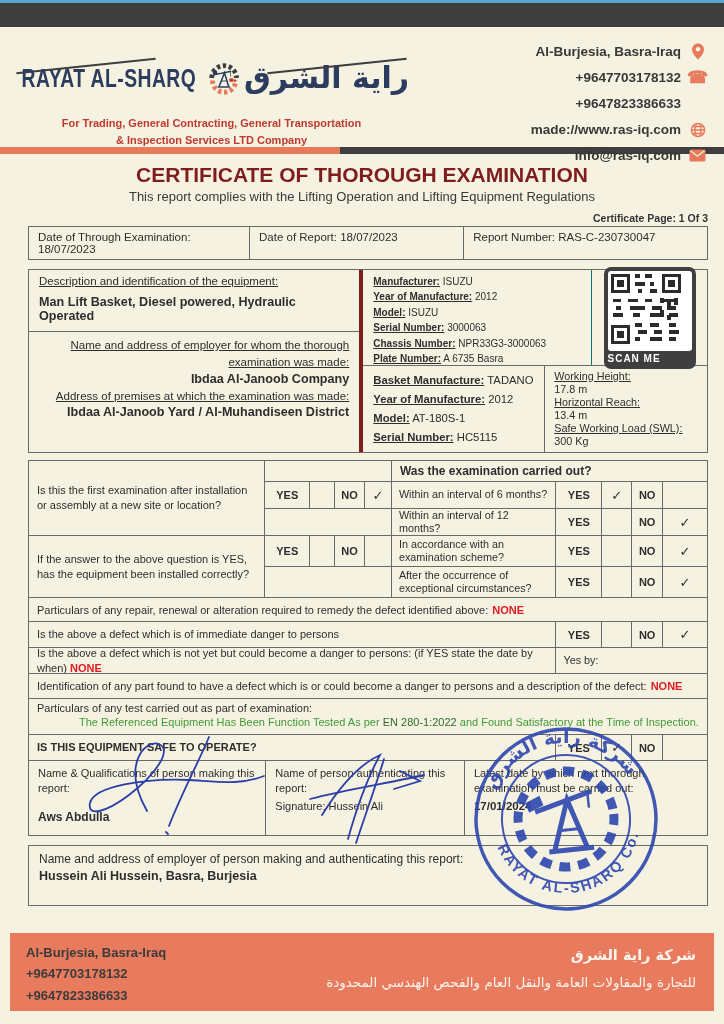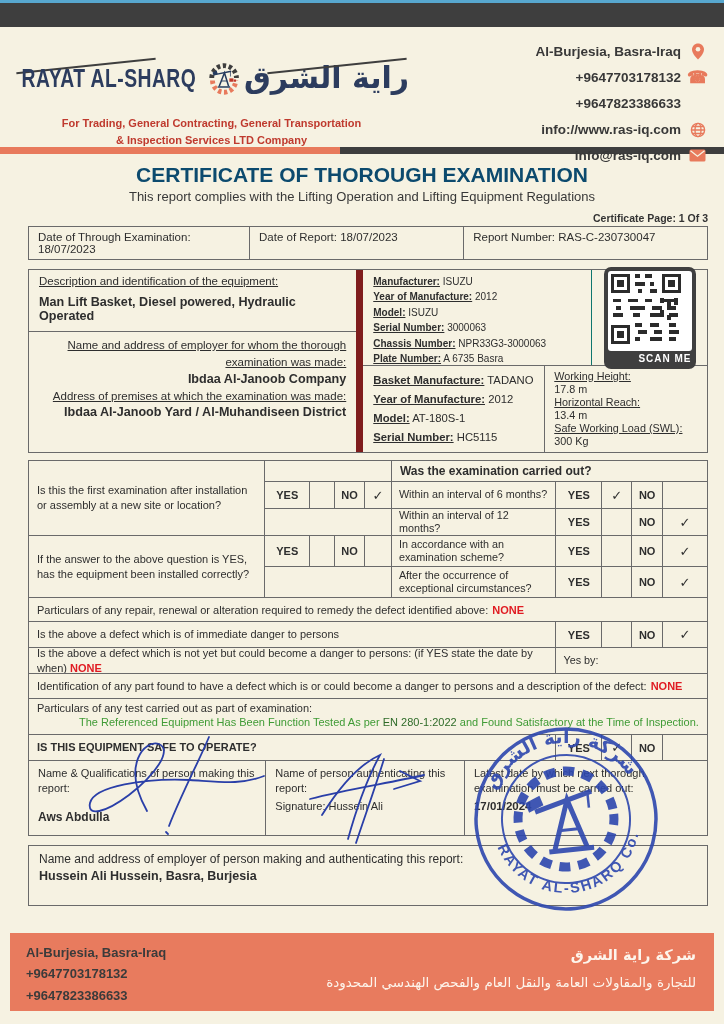--- a/index.html
+++ b/index.html
@@ -25,51 +25,51 @@
   .logo-row::after{content:"";position:absolute;right:2px;top:30px;width:140px;height:2px;background:#3e3e3e;transform:rotate(-6deg);}
   .brand-en{font-size:21px;font-weight:bold;color:#2c3c5e;letter-spacing:.5px;transform:scale(.92,1.25);white-space:nowrap;}
   .brand-ar{font-size:30px;font-weight:bold;color:#2c3c5e;white-space:nowrap;line-height:1;}
   .tagline{color:#bf3a2e;font-size:11px;font-weight:bold;line-height:1.5;margin-top:-6px;}
   .contacts{display:flex;flex-direction:column;align-items:flex-end;gap:9px;padding-top:8px;font-size:13.5px;font-weight:bold;color:#383838;}
   .contact{display:flex;align-items:center;gap:8px;}
   .cicon{width:17px;height:17px;display:inline-flex;align-items:center;justify-content:center;color:#e87a5c;font-size:17px;line-height:1;}
 
   .divider{height:7px;background:linear-gradient(90deg,#e87a5c 0%,#e87a5c 47%,#3e3e3e 47%,#3e3e3e 100%);}
 
-  .title{margin:9px 0 2px;text-align:center;font-size:21px;font-weight:bold;color:#0c4a6e;}
+  .title{margin:9px 0 2px;text-align:center;font-size:21px;font-weight:bold;color:#7f1d1d;}
   .subtitle{text-align:center;font-size:13px;color:#383838;margin-bottom:8px;}
   .pagelabel{text-align:right;margin:0 16px 2px 0;font-size:10.5px;font-weight:bold;color:#333;}
 
   .sheet{margin:0 16px 0 28px;position:relative;}
   .bx{border:1px solid #6a6a6a;}
 
   
   .dates{display:flex;font-size:11.5px;}
   .dates>div{padding:4px 9px;border-right:1px solid #6a6a6a;box-sizing:border-box;}
   .dates>div:last-child{border-right:none;}
   .dc1{width:32.6%;} .dc2{width:31.6%;} .dc3{width:35.8%;}
 
   
   .equip{display:flex;margin-top:9px;min-height:174px;}
-  .ecolA{width:49.3%;border-right:7px solid #7f1d1d;display:flex;flex-direction:column;box-sizing:border-box;}
+  .ecolA{width:49.3%;border-right:4px solid #7f1d1d;display:flex;flex-direction:column;box-sizing:border-box;}
   .ecellA1{height:62px;border-bottom:1px solid #6a6a6a;padding:5px 10px;box-sizing:border-box;}
   .ecellA2{flex:1;padding:5px 10px;text-align:right;}
   .ecolR{flex:1;display:flex;flex-direction:column;}
   .erowT{height:96px;display:flex;border-bottom:1px solid #6a6a6a;box-sizing:border-box;}
   .erowB{flex:1;display:flex;}
   .etruck{flex:1;padding:4px 10px;border-right:1px solid #0f766e;font-size:10px;line-height:15.4px;}
   .eqr{width:115px;display:flex;align-items:center;justify-content:center;}
   .ebasket{width:182px;border-right:1px solid #6a6a6a;padding:5px 10px;font-size:11.3px;line-height:19px;box-sizing:border-box;}
   .especs{flex:1;padding:4px 9px;font-size:10.8px;line-height:13px;}
   .lblu{text-decoration:underline;font-size:11.5px;}
   .valb{font-weight:bold;font-size:12.6px;margin-top:8px;}
   .srow .sl{font-weight:bold;text-decoration:underline;}
   .qrbox{background:#3f3f3f;border-radius:7px;padding:4px 4px 2px;width:84px;}
   .qrwhite{background:#fff;border-radius:3px;padding:3px;}
-  .qrlabel{color:#fff;font-size:10px;font-weight:bold;text-align:right;letter-spacing:1px;padding:2px 0 3px;}
+  .qrlabel{color:#fff;font-size:10px;font-weight:bold;text-align:left;letter-spacing:1px;padding:2px 0 3px;}
 
   
   .xgrid{display:grid;margin-top:7px;font-size:10.8px;
     grid-template-columns:237fr 45fr 25fr 30fr 27fr 165fr 46fr 30fr 31fr 44fr;
     grid-template-rows:21px 27px 27px 31px 31px 24px 26px 26px 25px 36px 25px;}
   .cell{border-right:1px solid #6a6a6a;border-bottom:1px solid #6a6a6a;padding:2px 4px;box-sizing:border-box;overflow:hidden;}
   .cell.nr{border-right:none;} .cell.nb{border-bottom:none;}
   .cell.q{display:flex;align-items:center;padding:2px 8px;font-size:11px;line-height:1.35;}
   .cell.hdr{font-weight:bold;font-size:12px;padding:3px 8px;}
   .cell.yn{font-weight:bold;text-align:center;display:flex;align-items:center;justify-content:center;font-size:11px;}
@@ -147,21 +147,21 @@
     </div>
     <div class="contact">
       <span>+9647703178132</span>
       <span class="cicon">☎</span>
     </div>
     <div class="contact">
       <span>+9647823386633</span>
       <span class="cicon"></span>
     </div>
     <div class="contact">
-      <span>info://www.ras-iq.com</span>
+      <span>made://www.ras-iq.com</span>
       <span class="cicon">
         <svg width="16" height="16" viewBox="0 0 16 16" fill="none" stroke="#e87a5c" stroke-width="1.4">
             <circle cx="8" cy="8" r="6.6"></circle>
             <ellipse cx="8" cy="8" rx="3" ry="6.6"></ellipse>
             <path d="M1.4,8 h13.2 M2.4,4.5 h11.2 M2.4,11.5 h11.2"></path>
           </svg>
       </span>
     </div>
     <div class="contact">
       <span>info@ras-iq.com</span>

